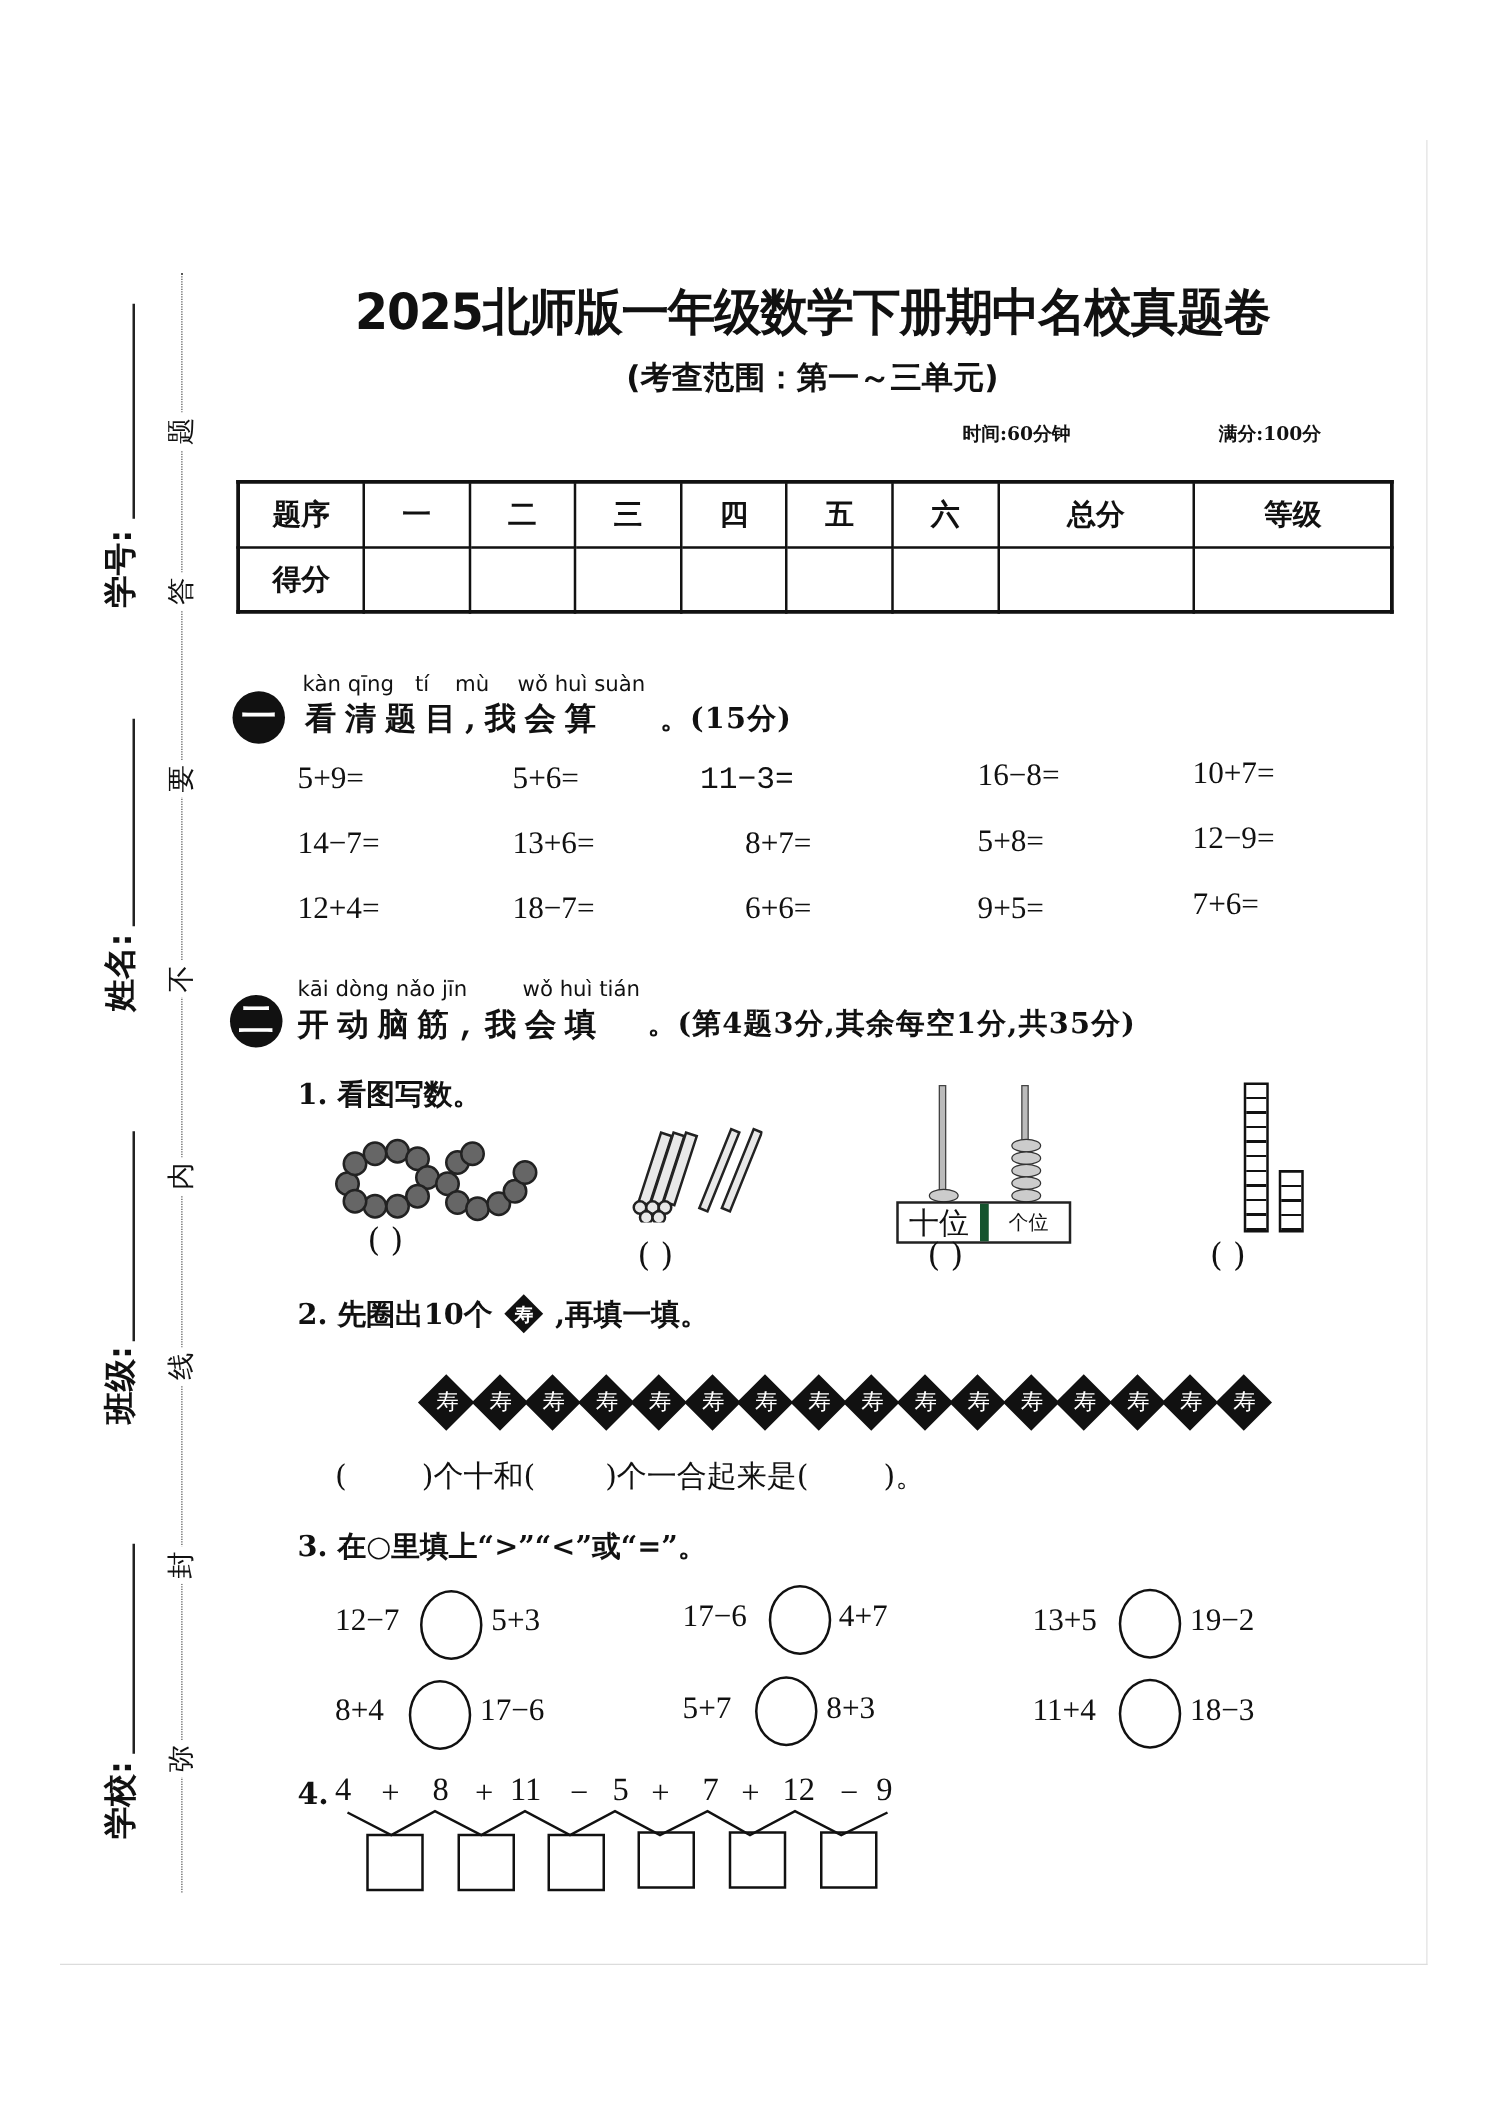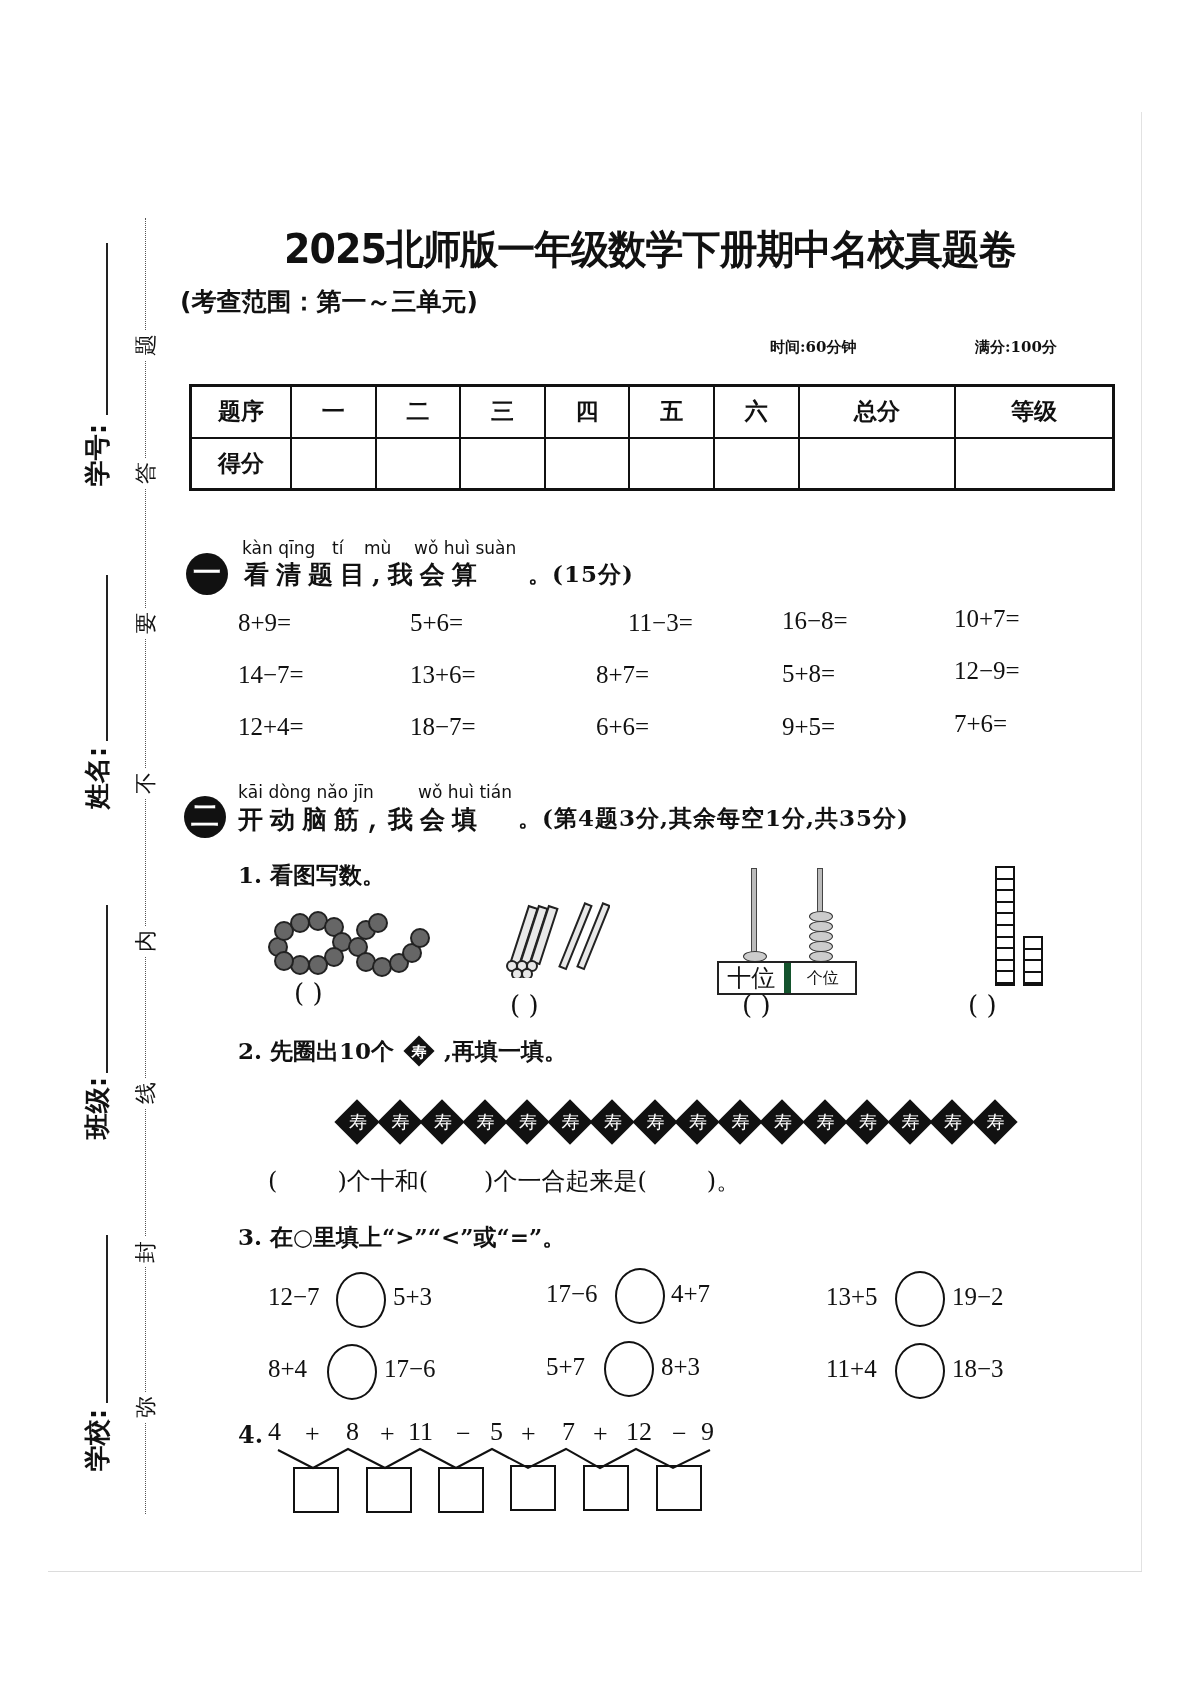--- a/index.html
+++ b/index.html
@@ -14,21 +14,21 @@
   .margin-char { left:131px; width:30px; text-align:center; font-size:22px;
                  transform:rotate(-90deg); background:#fff; line-height:30px; }
   .field-label { left:78px; width:34px; font-family:"DejaVu Sans","Liberation Sans",sans-serif;
                  font-weight:bold; font-size:26px; line-height:30px; transform:rotate(-90deg);
                  white-space:nowrap; text-align:center; }
   .field-line { left:106px; width:2px; background:#222; }
 
   .title { left:180px; top:222px; width:940px; text-align:center;
            font-family:"DejaVu Sans","Liberation Sans",sans-serif; font-weight:bold;
            font-size:40px; letter-spacing:-1px; transform:scaleX(0.95); }
-  .subtitle { left:180px; top:285px; width:940px; text-align:left;
+  .subtitle { left:180px; top:285px; width:940px; text-align:center;
               font-family:"DejaVu Sans","Liberation Sans",sans-serif; font-weight:bold; font-size:25px; }
   .meta { top:338px; font-size:15px; font-weight:bold; }
 
   table.score { position:absolute; left:189px; top:384px; width:926px; height:107px;
                 border-collapse:collapse; border:3px solid #111; }
   table.score td { border:2px solid #111; text-align:center; font-size:23px; font-weight:bold;
                    font-family:"DejaVu Sans","Liberation Sans",sans-serif; }
   table.score td.rowhead { width:96px; }
 
   .badge { width:42px; height:42px; border-radius:50%; background:#111; color:#fff;
@@ -112,23 +112,23 @@
 
 <div>
   <div class="abs badge" style="left:186px;top:553px;">一</div>
   <div class="abs pinyin" style="left:242px;top:538px;">kàn qīng</div>
   <div class="abs pinyin" style="left:332px;top:538px;">tí</div>
   <div class="abs pinyin" style="left:364px;top:538px;">mù</div>
   <div class="abs pinyin" style="left:414px;top:538px;">wǒ huì suàn</div>
   <div class="abs section-title" style="left:244px;top:558px;">看清题目,我会算</div>
   <div class="abs section-note" style="left:528px;top:559px;">。(15分)</div>
 
-  <div class="abs calc" style="left:238px;top:609px;">8+9=</div>
+  <div class="abs calc" style="left:238px;top:609px;">5+9=</div>
   <div class="abs calc" style="left:410px;top:609px;">5+6=</div>
-  <div class="abs calc" style="left:628px;top:609px;">11−3=</div>
+  <div class="abs calc" style="left:560px;top:609px;font-family:Liberation Mono, monospace;">11−3=</div>
   <div class="abs calc" style="left:782px;top:607px;">16−8=</div>
   <div class="abs calc" style="left:954px;top:605px;">10+7=</div>
 
   <div class="abs calc" style="left:238px;top:661px;">14−7=</div>
   <div class="abs calc" style="left:410px;top:661px;">13+6=</div>
   <div class="abs calc" style="left:596px;top:661px;">8+7=</div>
   <div class="abs calc" style="left:782px;top:660px;">5+8=</div>
   <div class="abs calc" style="left:954px;top:657px;">12−9=</div>
 
   <div class="abs calc" style="left:238px;top:713px;">12+4=</div>

